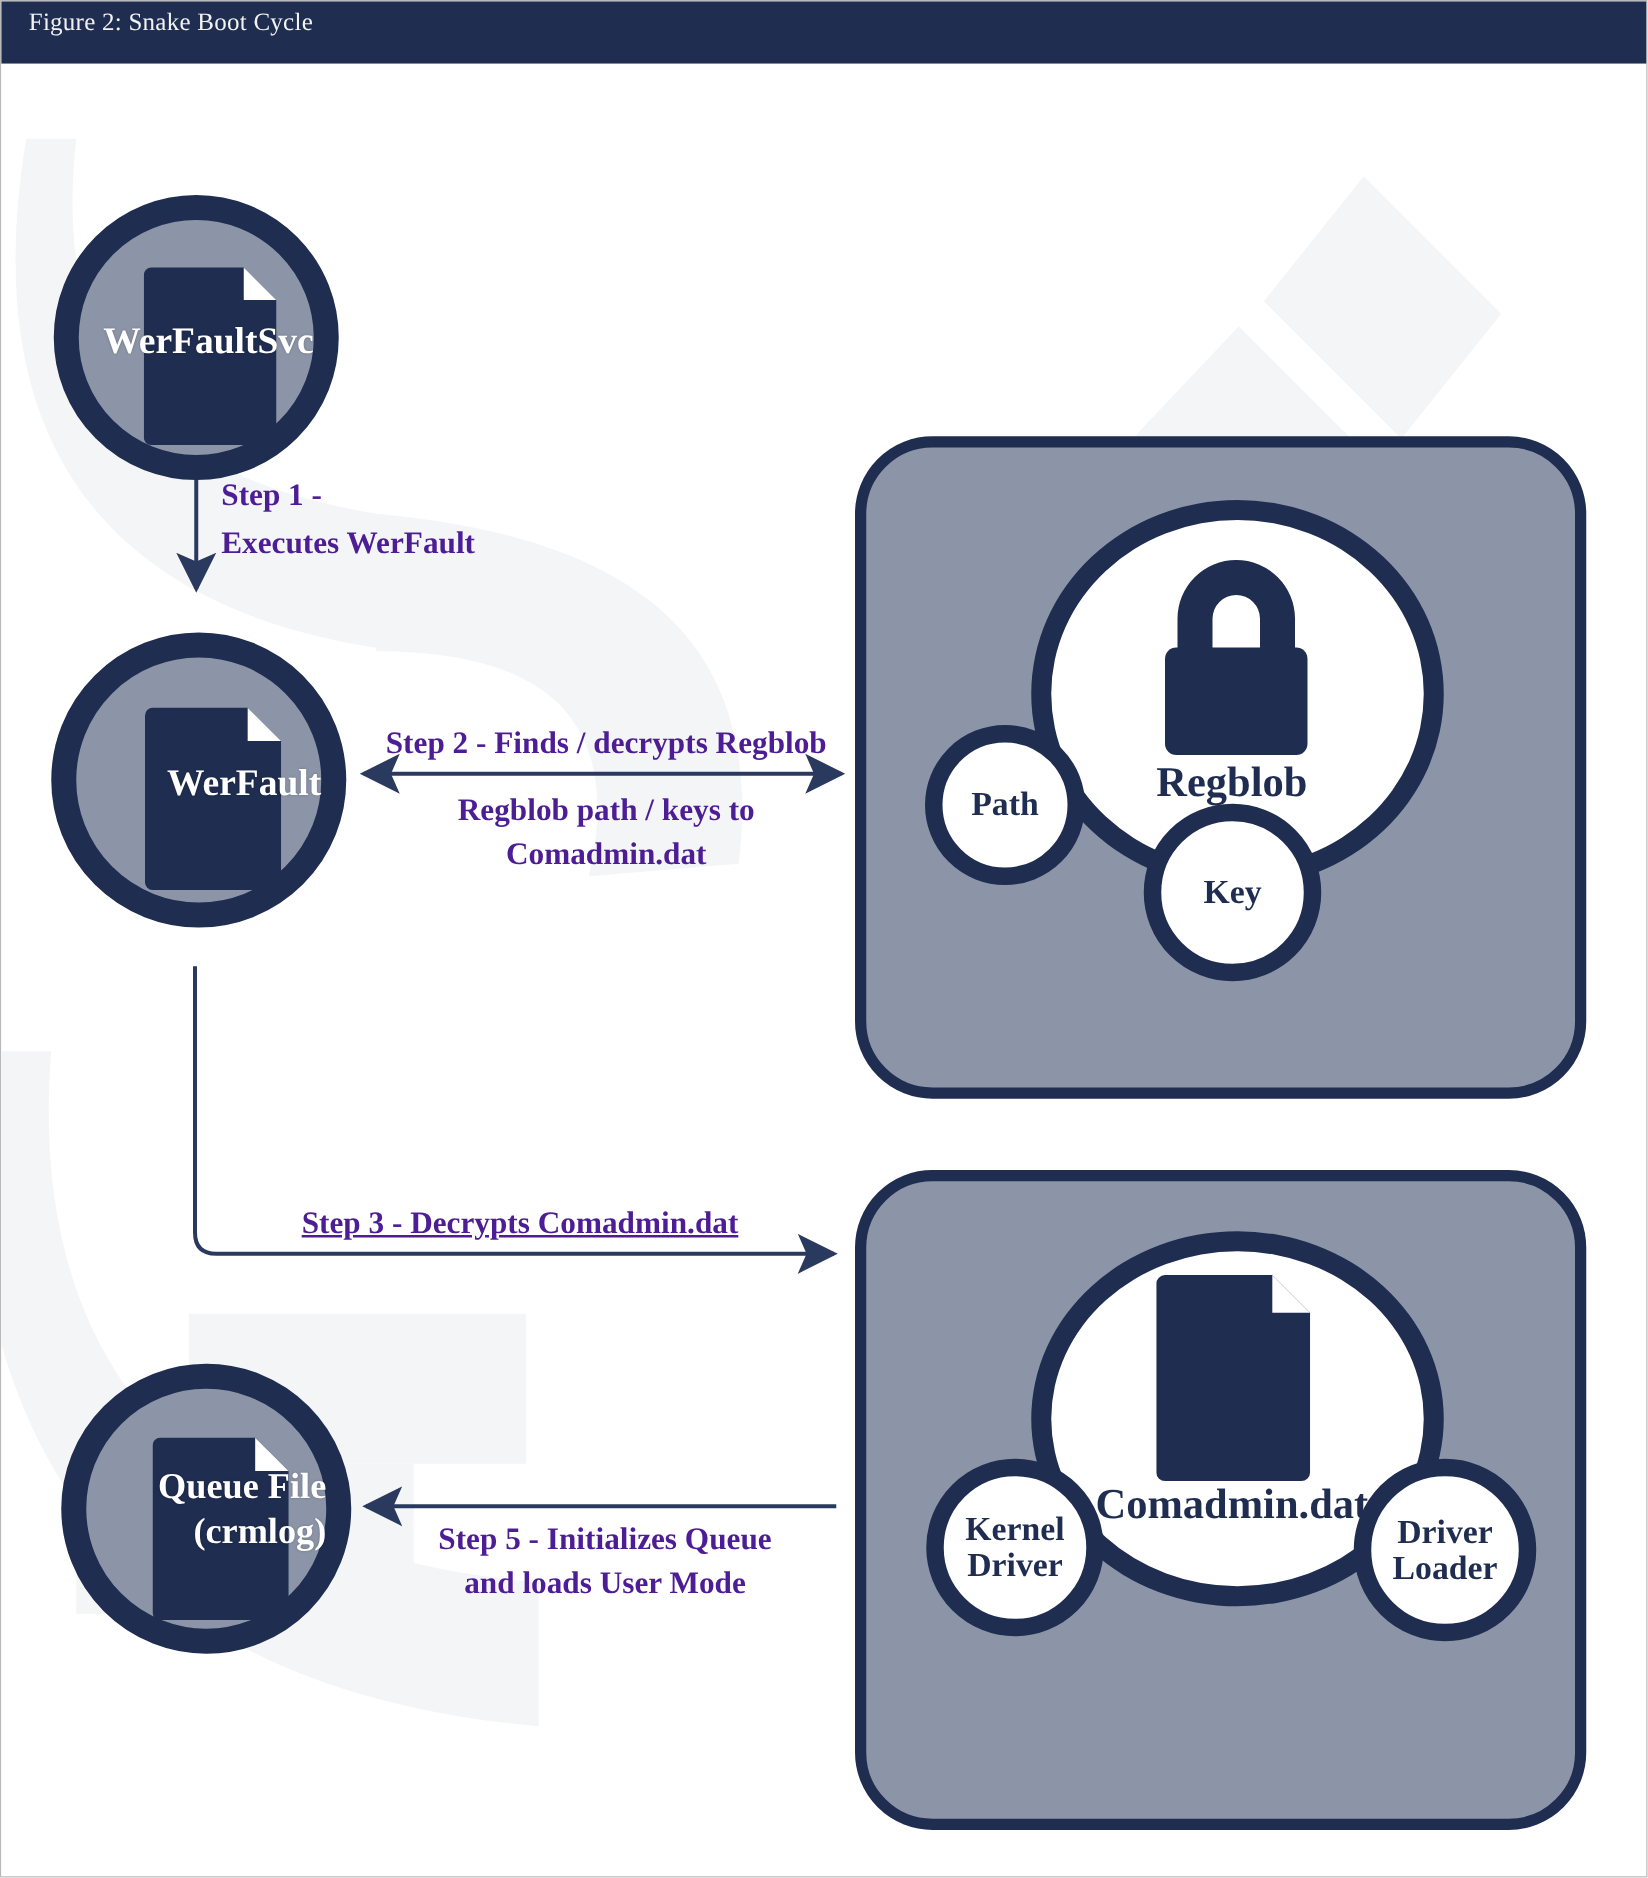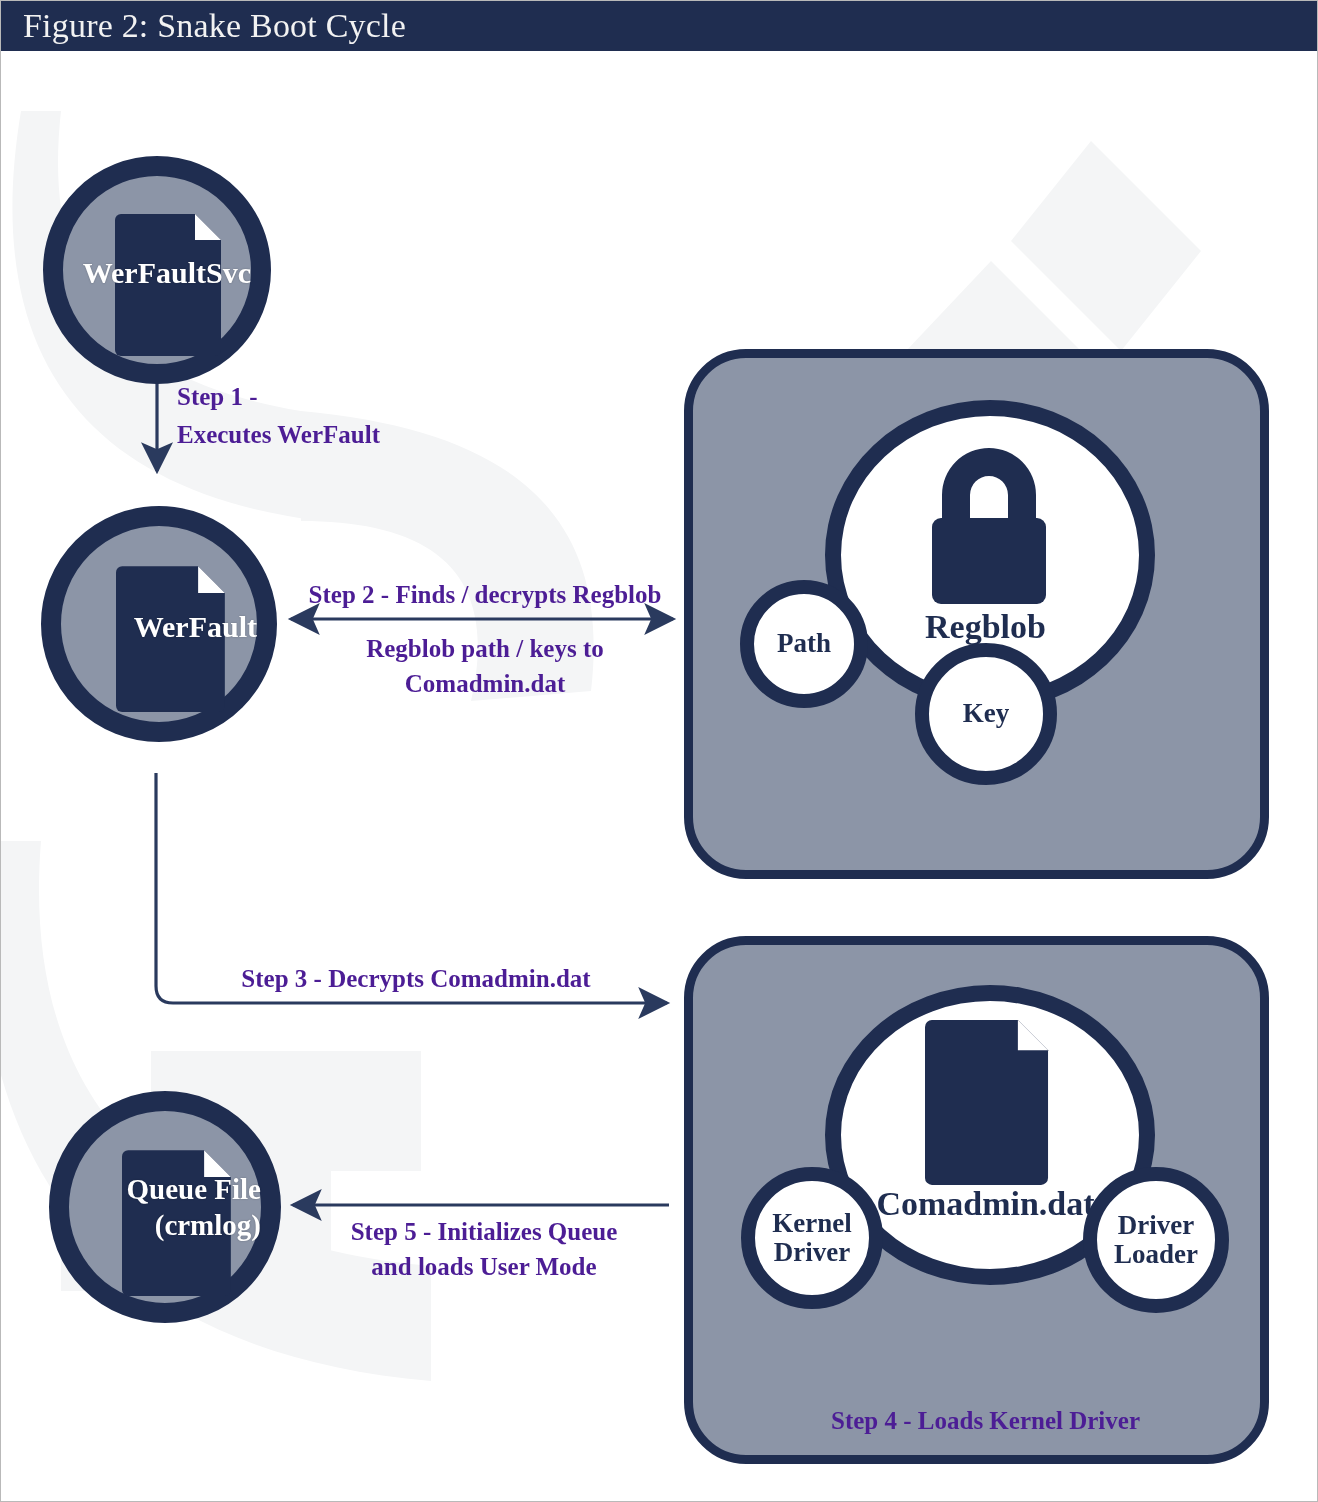--- a/index.html
+++ b/index.html
@@ -30,21 +30,21 @@
     width: 1318px;
     height: 50px;
     background: #1f2d50;
     box-sizing: border-box;
   }
   #titlebar .title-text {
     position: absolute;
     left: 22px;
     top: 6px;
     color: #f2f2f2;
-    font-size: 34px;
+    font-size: 20px;
     font-weight: 400;
     letter-spacing: 0.2px;
     white-space: nowrap;
   }
 
   
   #canvas {
     position: absolute;
     left: 0; top: 50px;
     width: 1316px;
@@ -263,29 +263,28 @@
         </span>
       </div>
 
       <div class="sat-circle" style="left:390px; top:222px; width:146px; height:146px;">
         <span class="sat-text">
           <span>Driver</span><br>
           <span>Loader</span>
         </span>
       </div>
 
-      <div class="step-label center" style="left:0; top:460px; width:585px; font-size:25px;">Step 4 - Loads Kernel Driver</div>
     </div>
 
     <div class="step-label left" style="left:176px; top:330px;">Step 1 -</div>
     <div class="step-label left" style="left:176px; top:368px;">Executes WerFault</div>
 
     <div class="step-label center" style="left:288px; top:528px; width:392px;">Step 2 - Finds / decrypts Regblob</div>
     <div class="step-label center" style="left:288px; top:582px; width:392px;">Regblob path / keys to</div>
     <div class="step-label center" style="left:288px; top:617px; width:392px;">Comadmin.dat</div>
 
-    <div class="step-label center" style="left:180px; top:912px; width:470px;">Step 3 - Decrypts Comadmin.dat</div>
+    <div class="step-label center" style="left:180px; top:912px; width:470px;text-decoration:underline;">Step 3 - Decrypts Comadmin.dat</div>
 
     <div class="step-label center" style="left:300px; top:1165px; width:366px;">Step 5 - Initializes Queue</div>
     <div class="step-label center" style="left:300px; top:1200px; width:366px;">and loads User Mode</div>
 
   </div>
 </div>
 
 </body></html>

